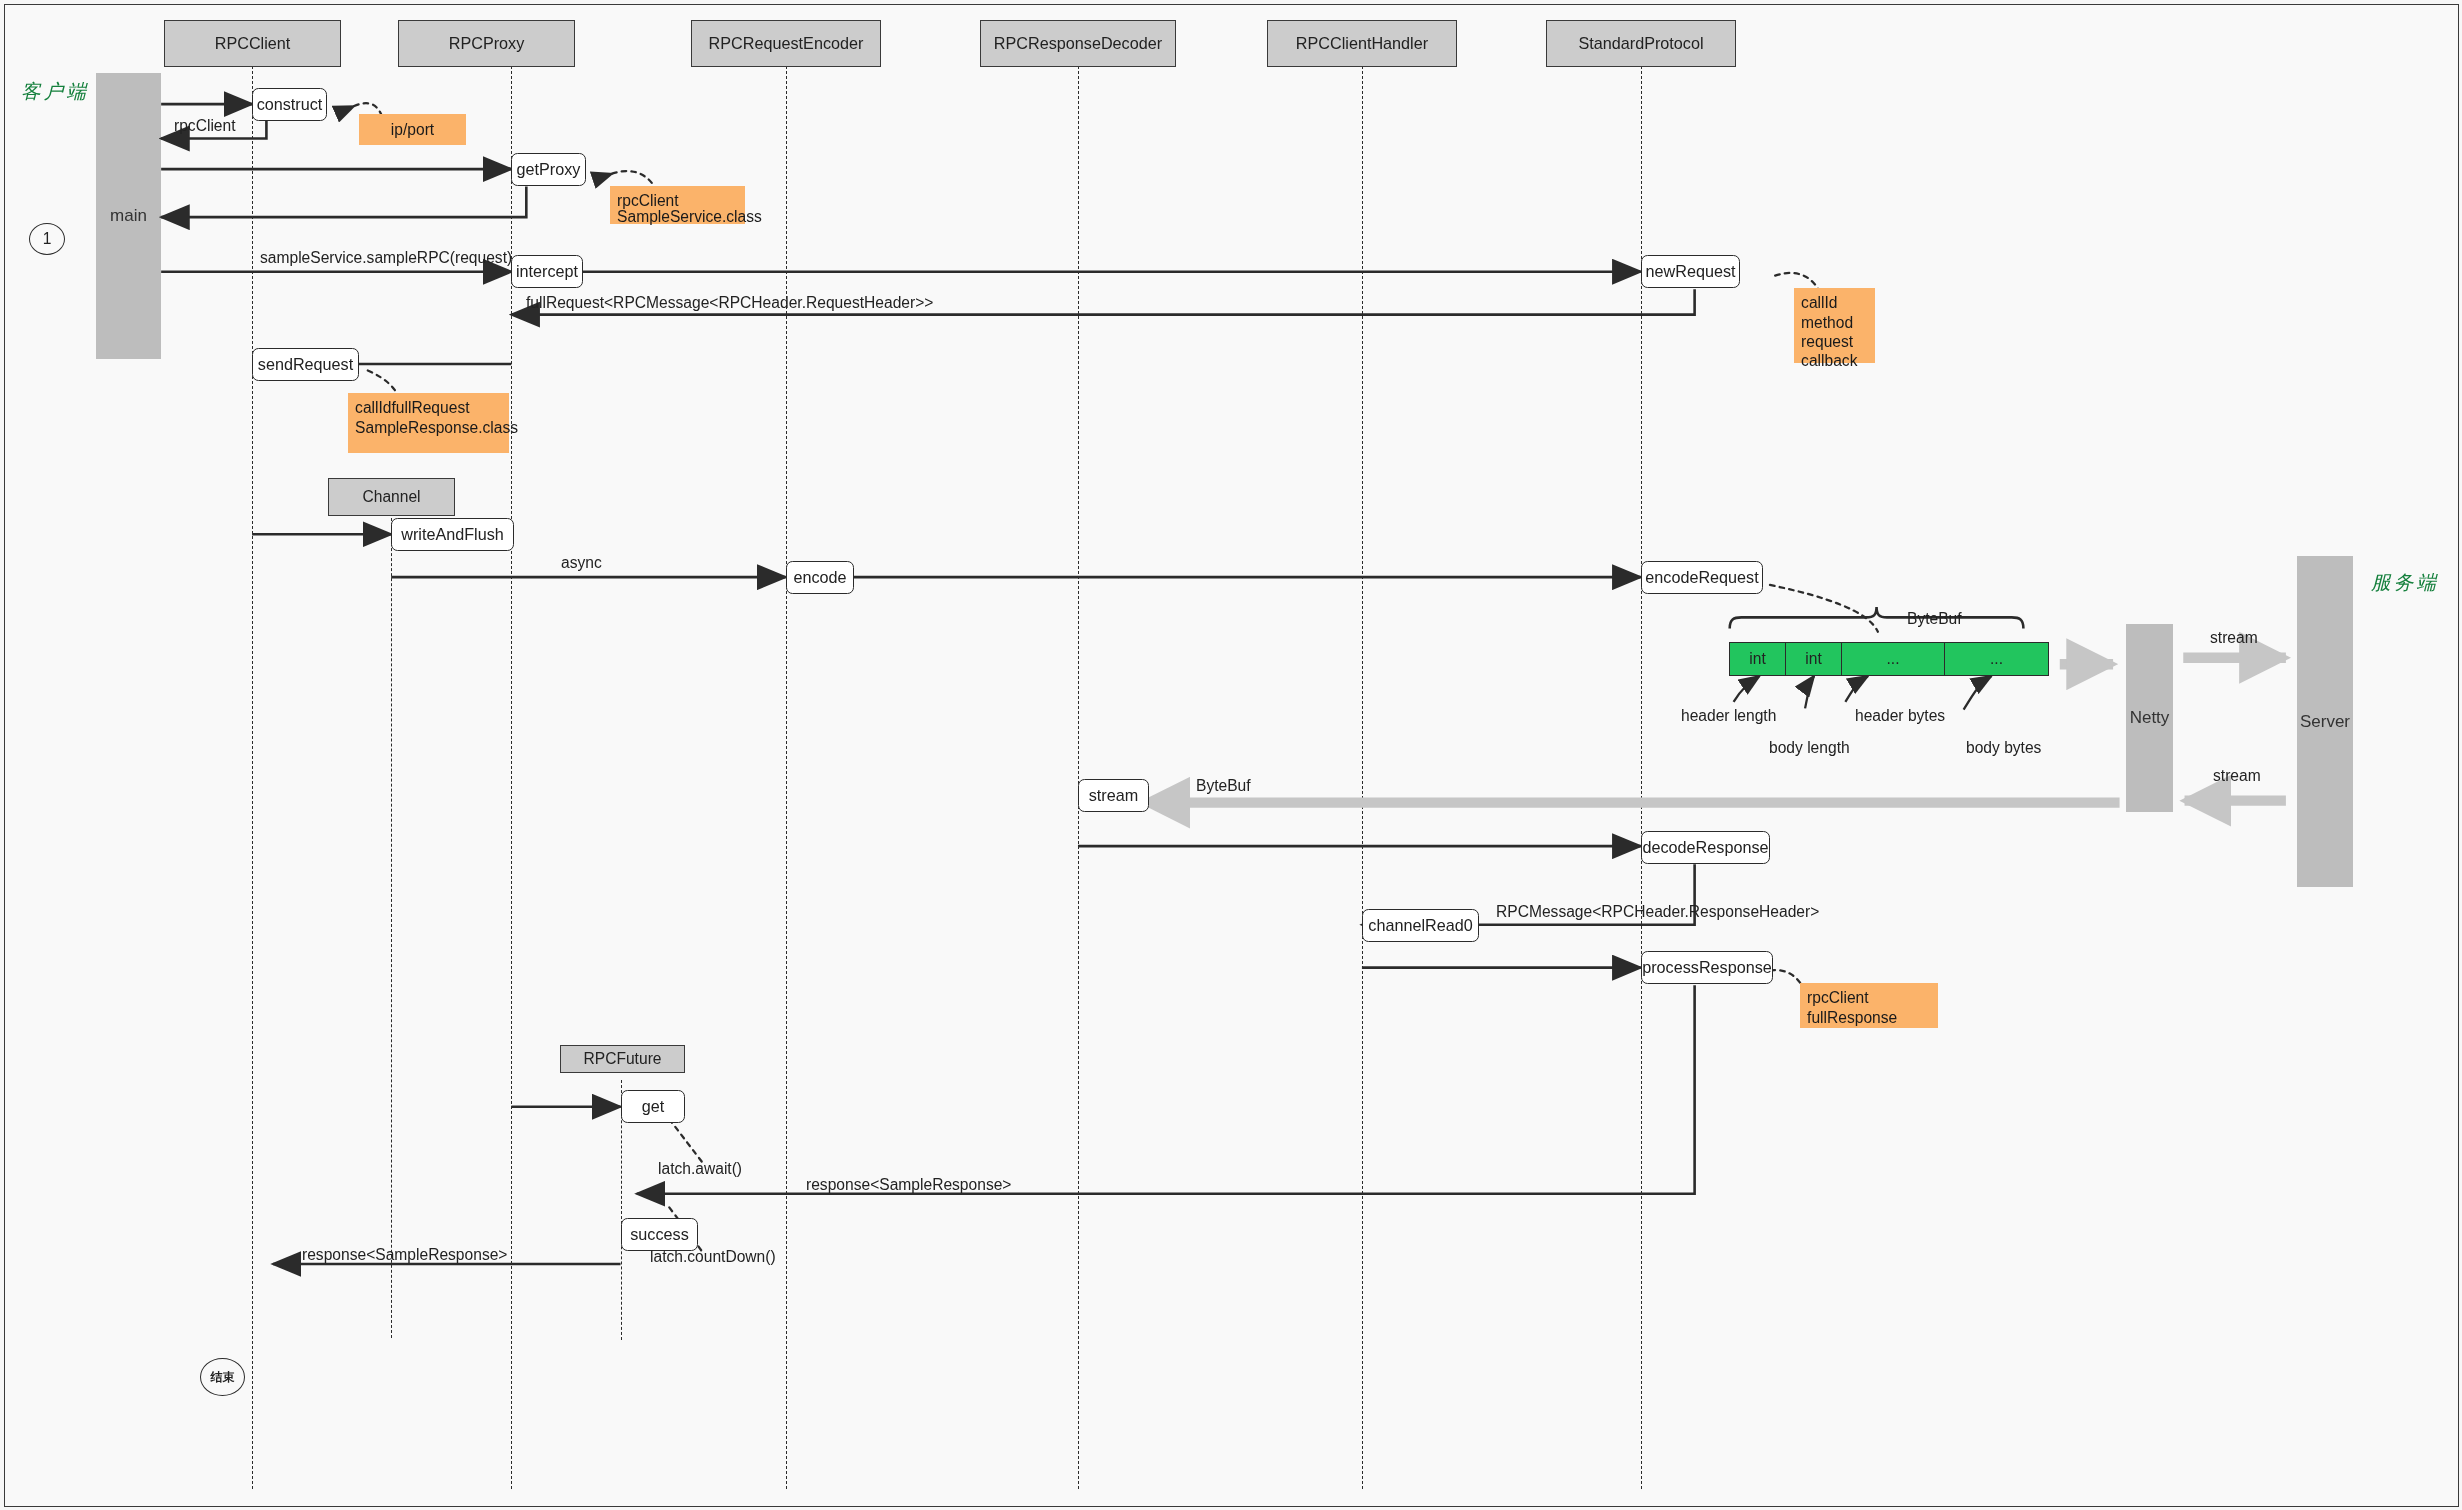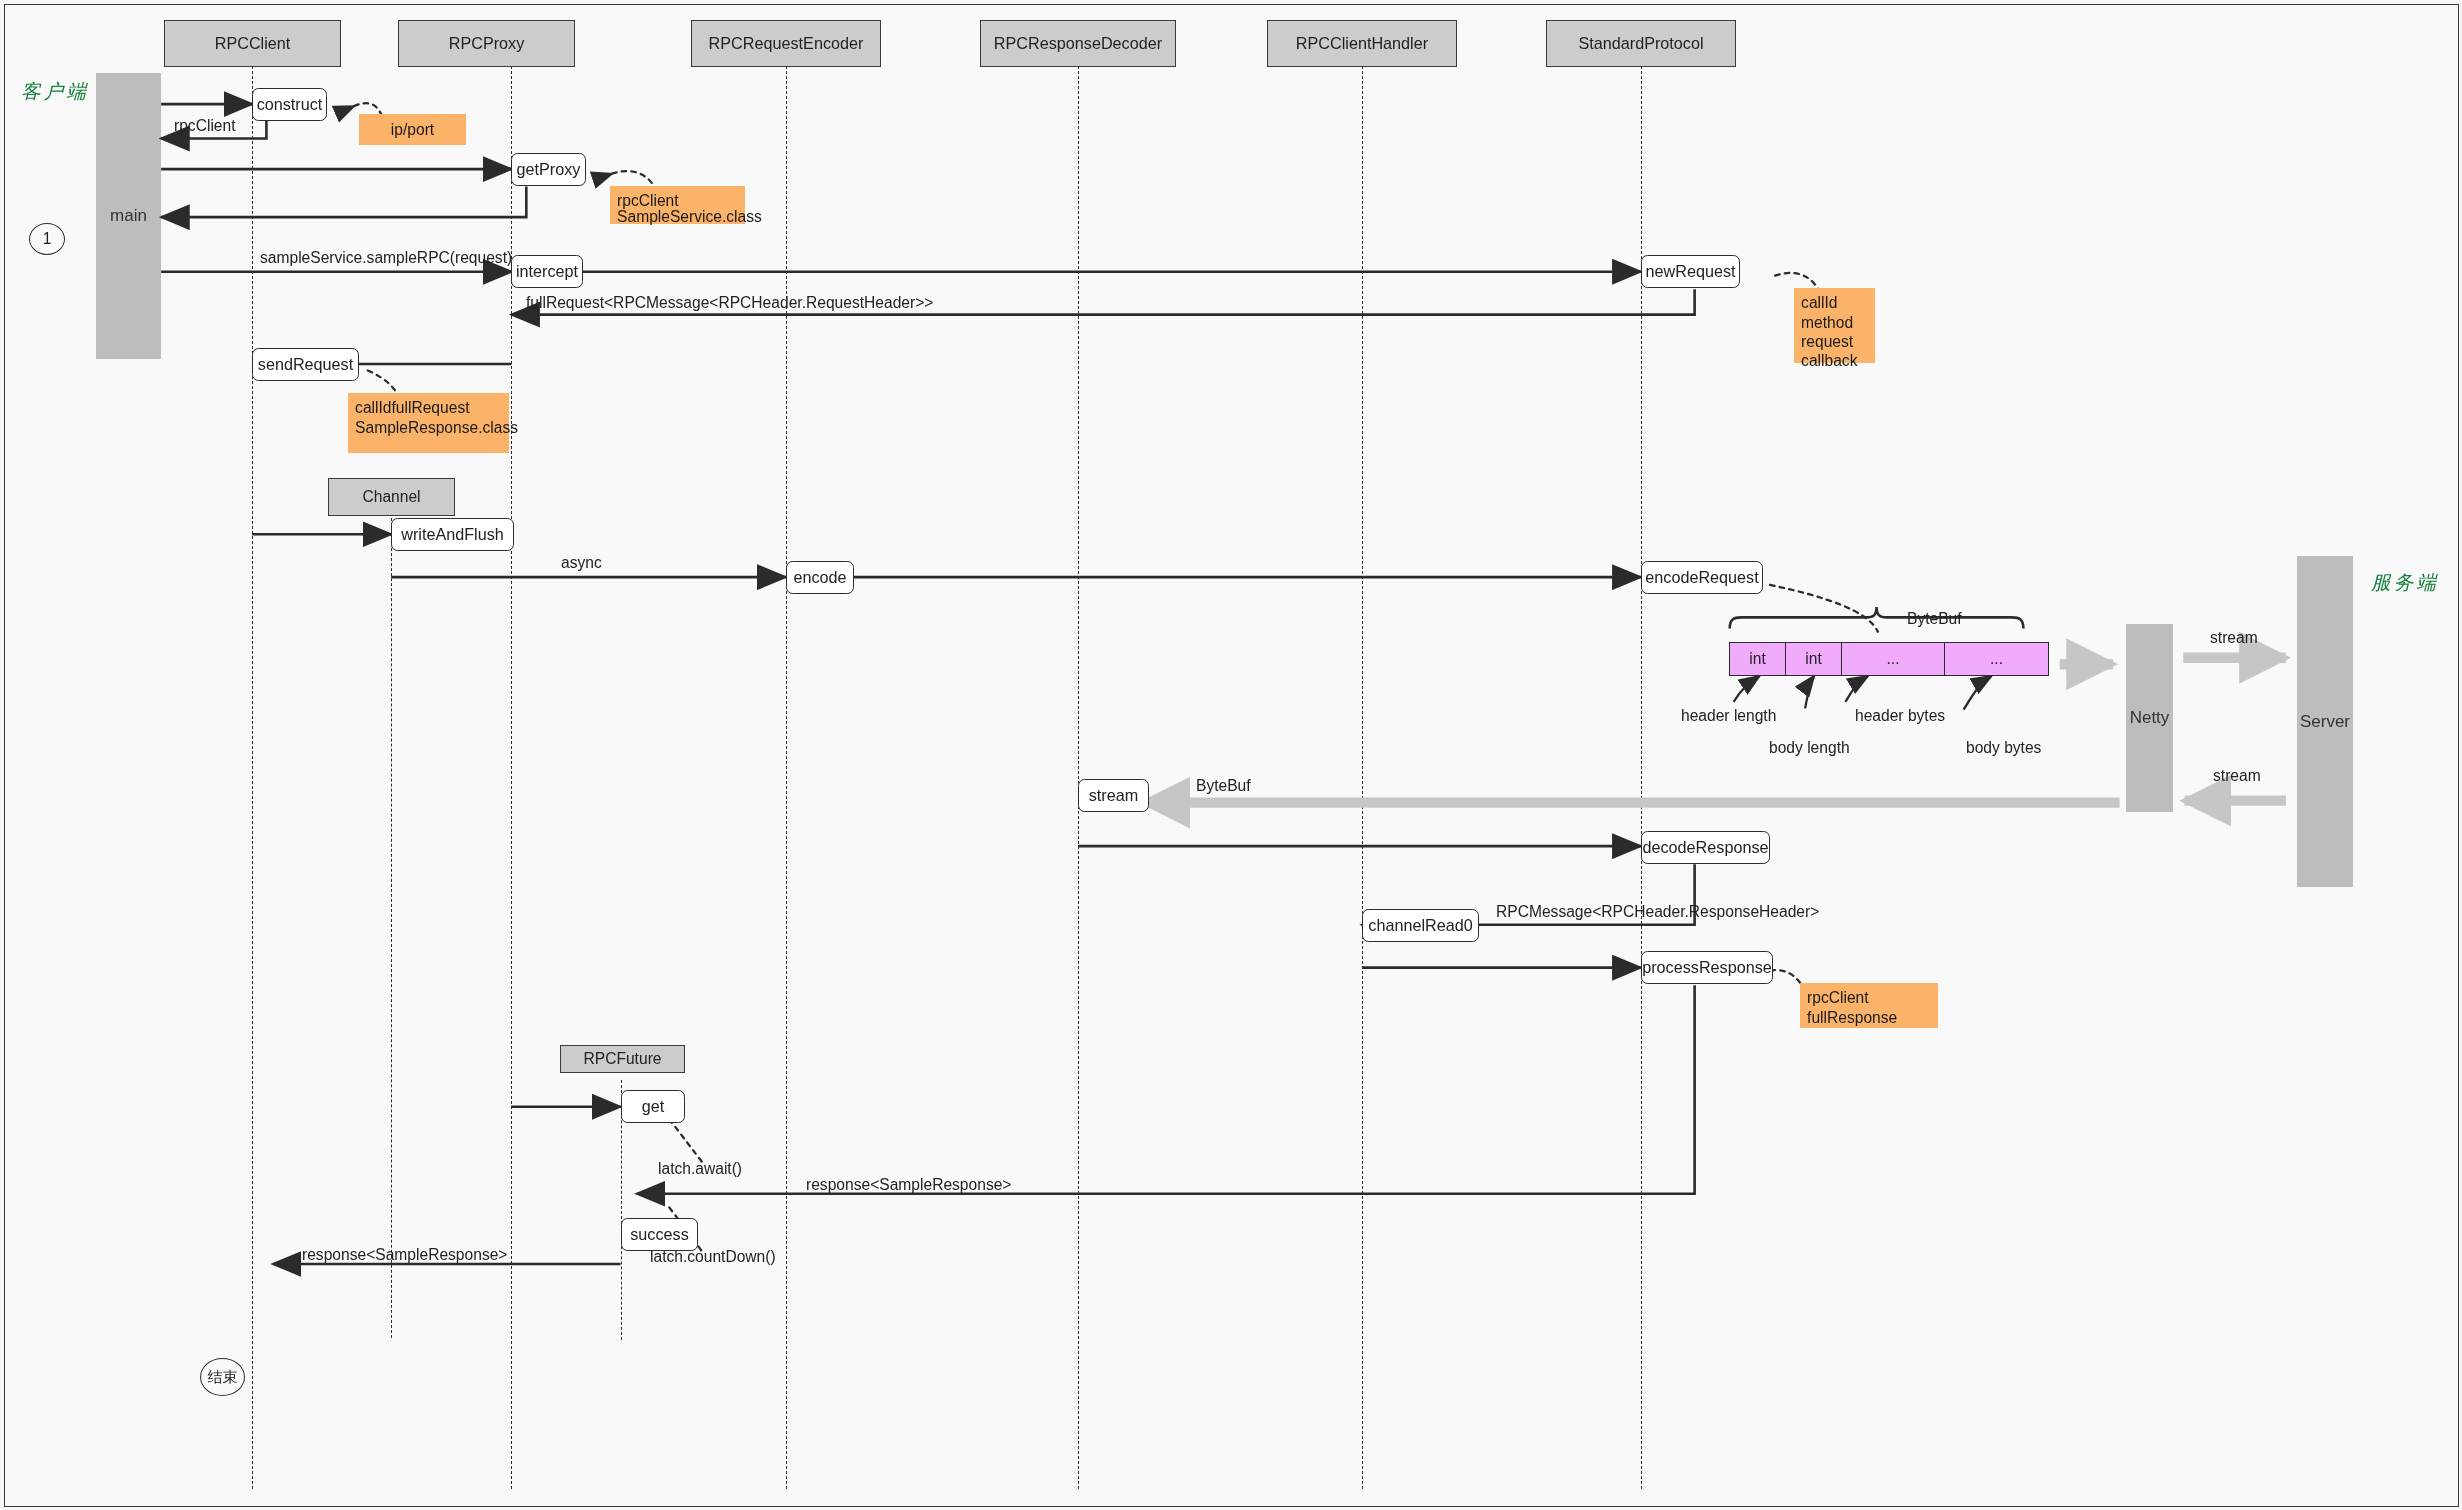--- a/index.html
+++ b/index.html
@@ -11,21 +11,21 @@
             display:flex;align-items:center;justify-content:center;color:#222;font-size:16.2px;}
   .blockbar{position:absolute;background:#bdbdbd;display:flex;align-items:center;justify-content:center;color:#333;font-size:17px;}
   .actbox{position:absolute;background:#ffffff;border:1.9px solid #2b2b2b;border-radius:6.5px;box-sizing:border-box;
           display:flex;align-items:center;justify-content:center;color:#222;font-size:16.2px;white-space:nowrap;padding:0 6.5px;}
   .note{position:absolute;background:#fbb36a;color:#1a1a1a;font-size:15.6px;line-height:1.24;padding:5.2px 7.1px;box-sizing:border-box;}
   .lbl{position:absolute;color:#222;font-size:15.6px;white-space:nowrap;}
   .lbl.big{font-size:19.5px;letter-spacing:3.2px;color:#15803d;font-family:"Liberation Serif",serif;font-style:italic;}
   .circle{position:absolute;border:1.9px solid #2b2b2b;border-radius:50%;display:flex;align-items:center;justify-content:center;
           background:#f9f9f9;color:#222;font-size:15.6px;}
   svg.ov{position:absolute;left:0;top:0;width:2462px;height:1511px;pointer-events:none;}
-  .bb{position:absolute;border:1.9px solid #2b2b2b;background:#f0abfc;box-sizing:border-box;display:flex;}
+  .bb{position:absolute;border:1.9px solid #2b2b2b;background:#22c55e;box-sizing:border-box;display:flex;}
   .bb > div{border-right:1.9px solid #2b2b2b;display:flex;align-items:center;justify-content:center;font-size:15.6px;color:#222;box-sizing:border-box;}
   .bb > div:last-child{border-right:none;}
 </style>
 </head>
 <body>
 
 <div id="canvas">
   <div class="frame"></div>
 
   <div class="lifeline" style="left:252px;top:66px;height:1423px;"></div>
@@ -59,21 +59,21 @@
   <div class="actorbox" style="left:328px;top:478px;width:127px;height:38px;font-size:15.6px;">
     <span>Channel</span>
   </div>
   <div class="actorbox" style="left:560px;top:1045px;width:125px;height:28px;font-size:15.6px;">
     <span>RPCFuture</span>
   </div>
 
   <div class="lbl big" style="left:21px;top:78px;">客户端</div>
   <div class="lbl big" style="left:2371px;top:569px;">服务端</div>
   <div class="circle" style="left:29px;top:223px;width:34px;height:30px;">1</div>
-  <div class="circle" style="left:200px;top:1358px;width:43px;height:36px;font-size:15px;">结束</div>
+  <div class="circle" style="left:200px;top:1358px;width:43px;height:36px;font-size:12px;font-weight:bold;">结束</div>
 
   <div class="blockbar" style="left:96px;top:73px;width:65px;height:286px;">
     <span>main</span>
   </div>
   <div class="blockbar" style="left:2126px;top:624px;width:47px;height:188px;">
     <span>Netty</span>
   </div>
   <div class="blockbar" style="left:2297px;top:556px;width:56px;height:331px;">
     <span>Server</span>
   </div>

